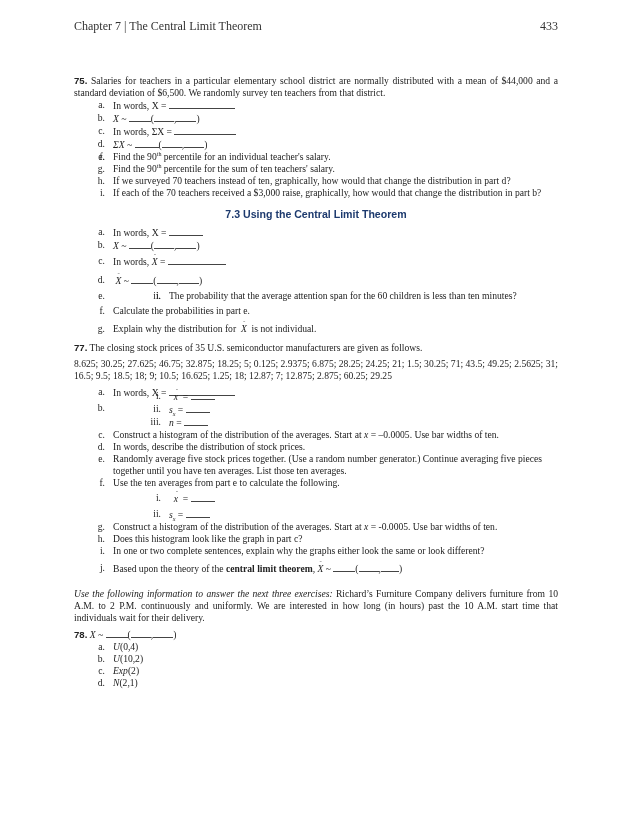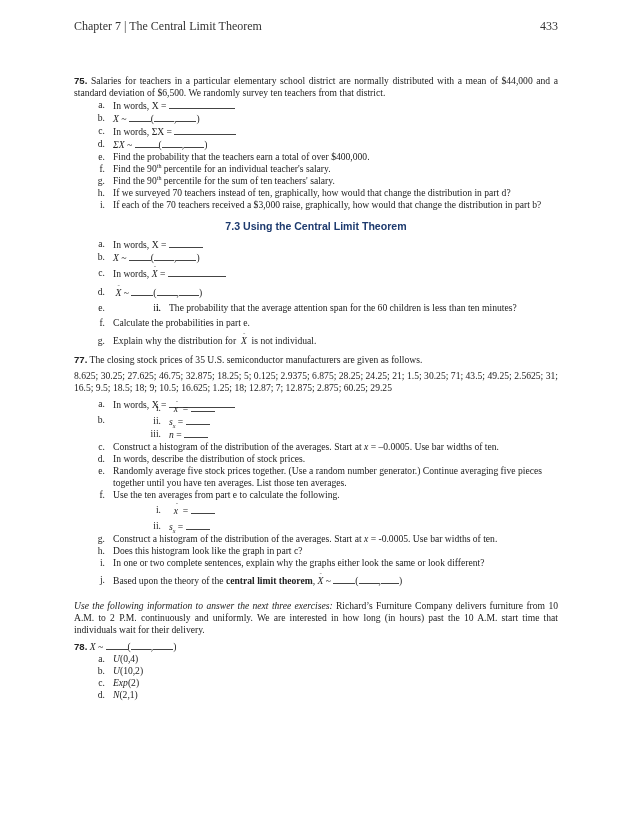--- a/index.html
+++ b/index.html
@@ -49,21 +49,21 @@
   <div>
     <div class="prob">
       <span class="pnum">75.</span>
       <span>Salaries for teachers in a particular elementary school district are normally distributed with a mean of $44,000 and a standard deviation of $6,500. We randomly survey ten teachers from that district.</span>
     </div>
     <ol class="items">
       <li><span class="lbl">a.</span><span>In words, X =</span> <span class="blank" style="width:66px"></span></li>
       <li><span class="lbl">b.</span><span class="i">X ~</span> <span class="blank" style="width:22px"></span>(<span class="blank" style="width:20px"></span>,<span class="blank" style="width:20px"></span>)</li>
       <li><span class="lbl">c.</span><span>In words, ΣX =</span> <span class="blank" style="width:62px"></span></li>
       <li><span class="lbl">d.</span><span class="i">ΣX ~</span> <span class="blank" style="width:24px"></span>(<span class="blank" style="width:20px"></span>,<span class="blank" style="width:20px"></span>)</li>
-      <li><span class="lbl">e.</span><span>Find the probability that the teachers earn a total of over $400,000.</span></li>
+      <li><span class="lbl">e.</span></li>
       <li><span class="lbl">f.</span><span>Find the 90</span><sup>th</sup><span> percentile for an individual teacher's salary.</span></li>
       <li><span class="lbl">g.</span><span>Find the 90</span><sup>th</sup><span> percentile for the sum of ten teachers' salary.</span></li>
       <li><span class="lbl">h.</span><span>If we surveyed 70 teachers instead of ten, graphically, how would that change the distribution in part d?</span></li>
       <li><span class="lbl">i.</span><span>If each of the 70 teachers received a $3,000 raise, graphically, how would that change the distribution in part b?</span></li>
     </ol>
   </div>
 
   <div class="section-title">7.3 Using the Central Limit Theorem</div>
 
   <div>

